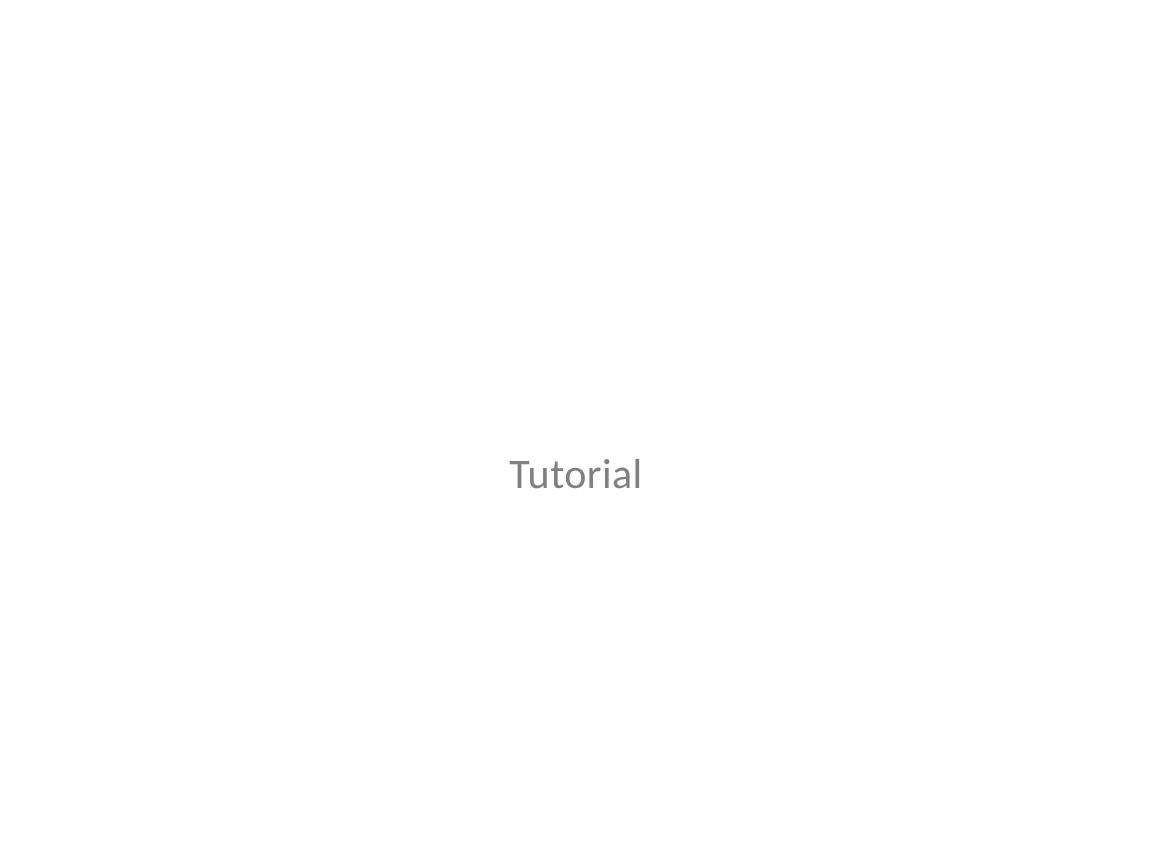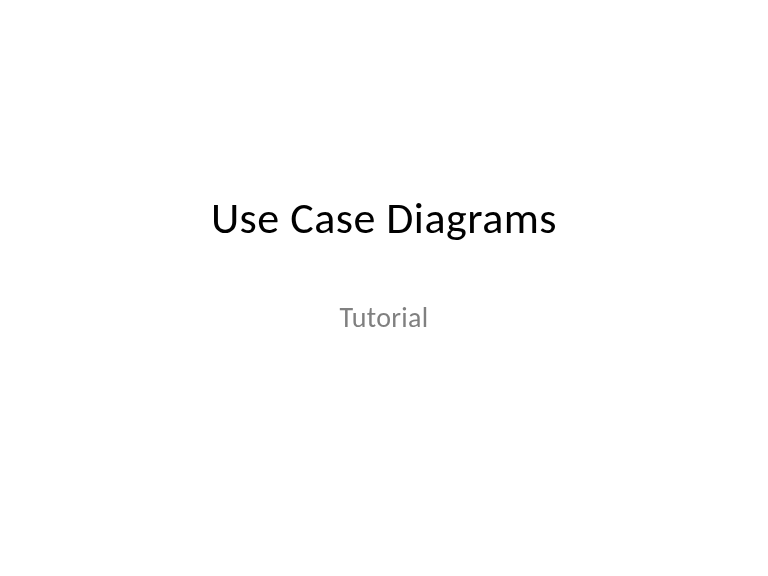--- a/index.html
+++ b/index.html
@@ -41,15 +41,14 @@
       color: #808080;
       text-align: left;
       margin-top: 55px;
       letter-spacing: 0.3px;
     }
   </style>
 </head>
 <body>
 
 <div class="slide">
-  <h1 class="title">Use Case Diagrams</h1>
   <h2 class="subtitle">Tutorial</h2>
 </div>
 
 </body></html>

